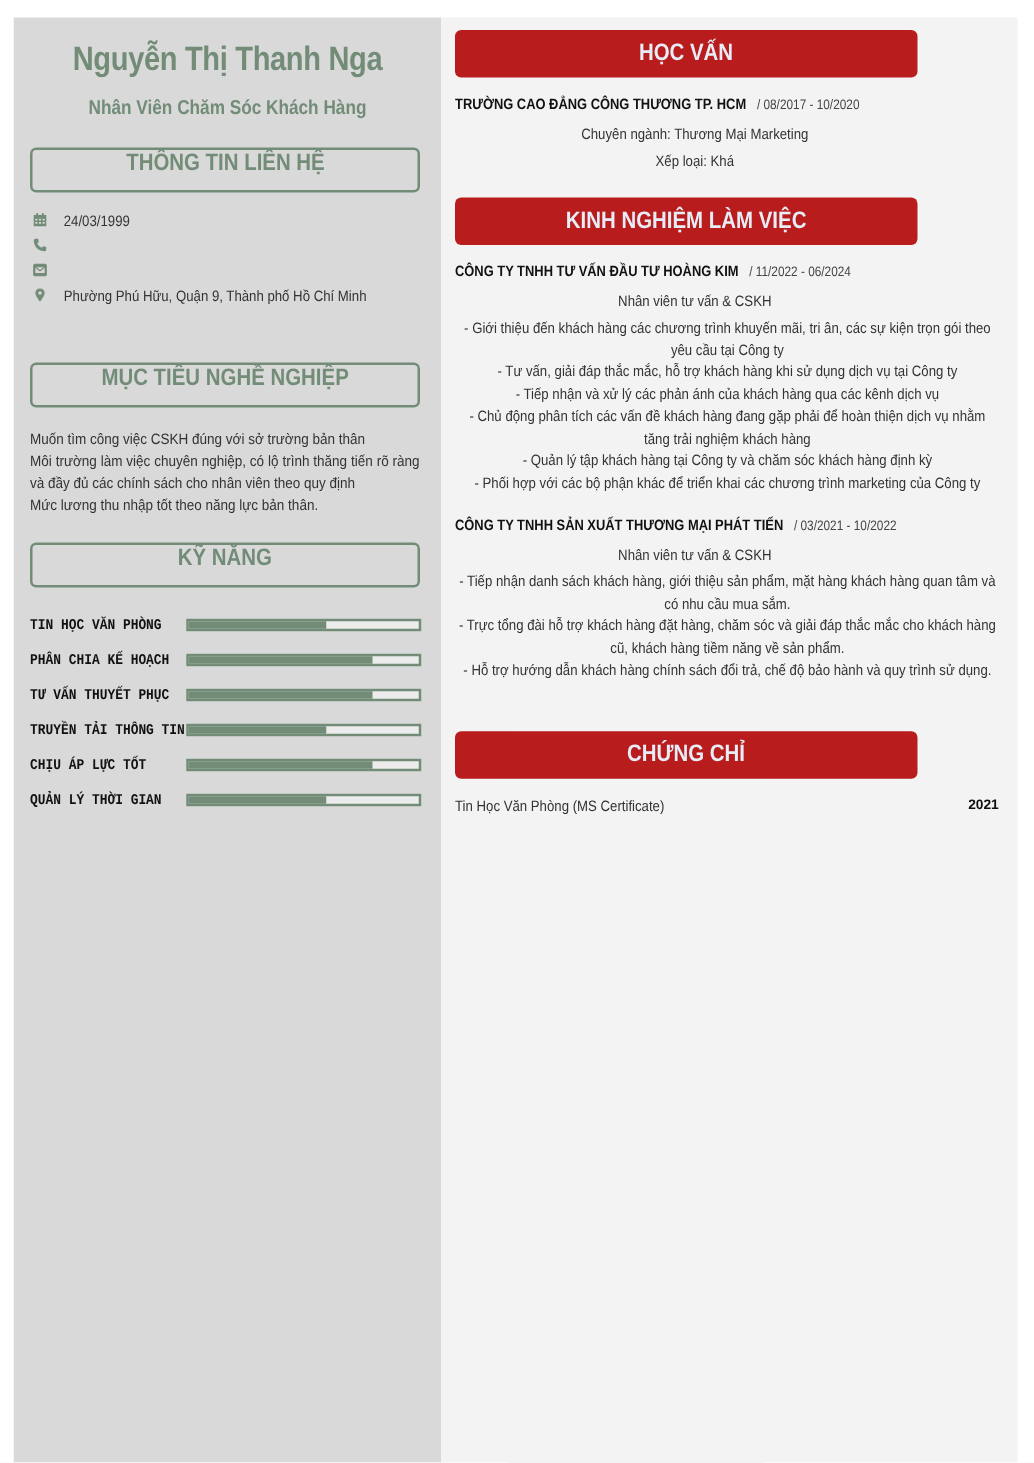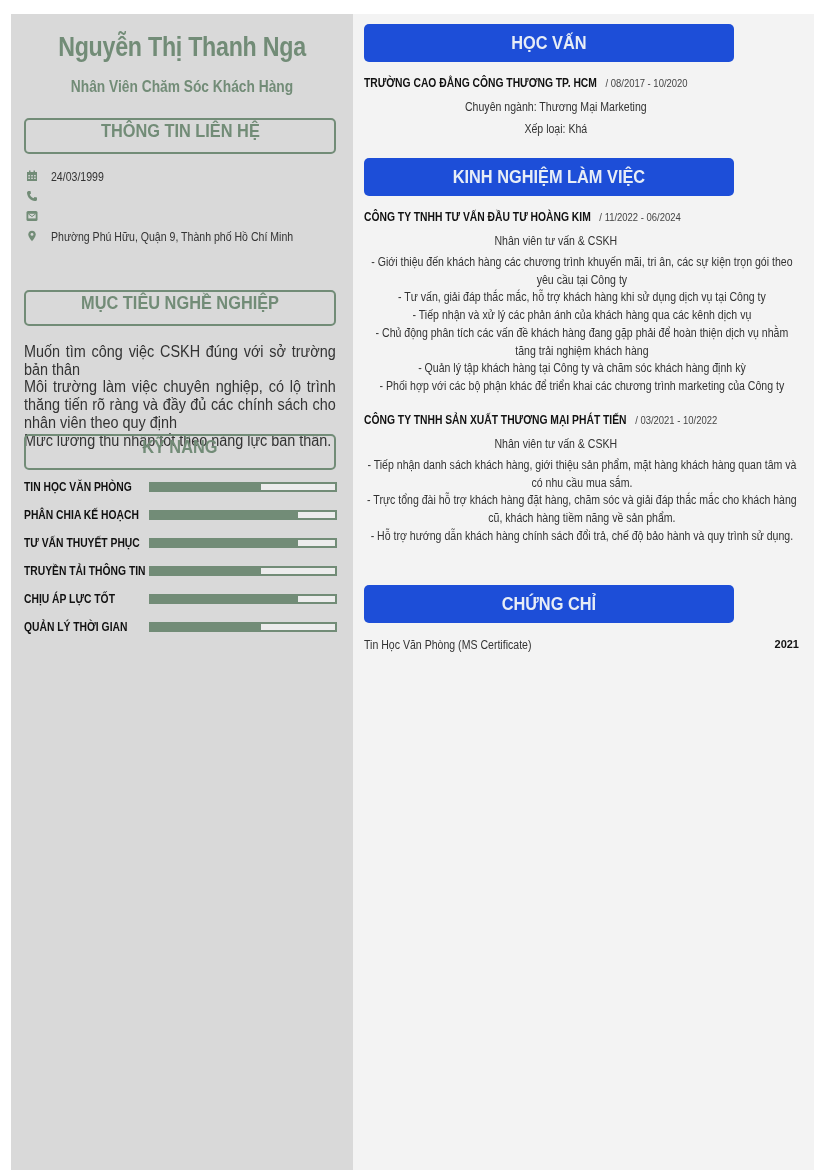--- a/index.html
+++ b/index.html
@@ -99,36 +99,37 @@
   .contact-item .txt {
     transform: scaleX(0.88);
     transform-origin: left center;
     white-space: nowrap;
   }
   .objective {
     position: absolute;
     left: 13px;
     top: 329px;
     width: 312px;
-    font-size: 16px;
+    font-size: 12px;
     line-height: 17.7px;
     color: #333;
   }
   .objective p {
     margin: 0;
     text-align: justify;
     transform: scaleX(0.9);
     transform-origin: left center;
     width: 111%;
   }
   .skills {
     position: absolute;
     left: 13px;
-    top: 459px;
+    top: 472px;
     width: 313px;
+    font-family: Liberation Mono, monospace;
   }
   .skill-row {
     display: flex;
     align-items: center;
     height: 28px;
   }
   .skill-name {
     width: 125px;
     font-size: 12px;
     font-weight: bold;
@@ -148,21 +149,21 @@
     position: absolute;
     left: 0; top: 0; bottom: 0;
     background: #728c77;
   }
   
   .filled-head {
     position: absolute;
     left: 11px;
     width: 370px;
     height: 38px;
-    background: #1d4ed8;
+    background: #b91c1c;
     border-radius: 5px;
     display: flex;
     align-items: center;
     justify-content: center;
   }
   .filled-head span {
     font-size: 19px;
     font-weight: bold;
     color: #e7edf6;
     transform: scaleX(0.86);

